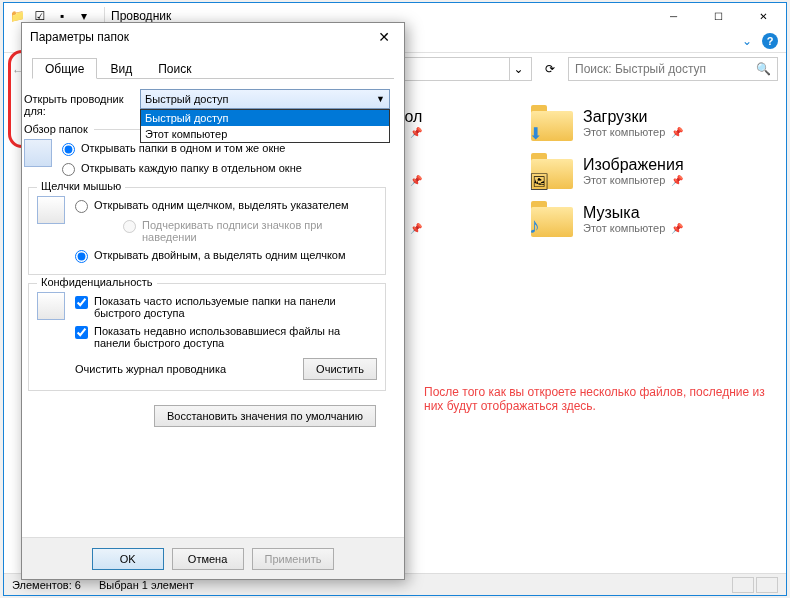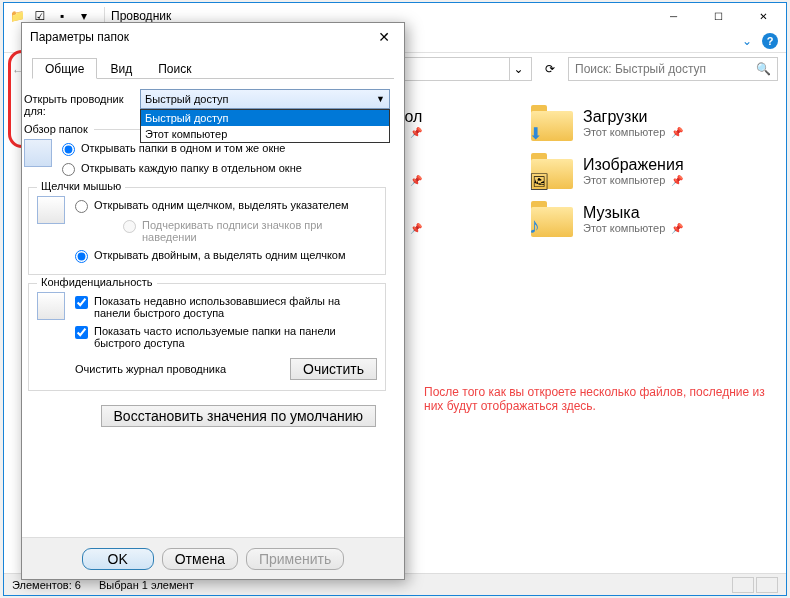--- a/index.html
+++ b/index.html
@@ -82,27 +82,27 @@
 .radio-row, .check-row { display: flex; align-items: flex-start; gap: 6px; padding: 3px 0 3px 32px; }
 .radio-row .rt, .check-row .ct { flex: 1; }
 .radio-row.sub { padding-left: 52px; color: #9a9a9a; }
 .radio-row input, .check-row input { margin-top: 1px; }
 .fs-icon { width: 28px; height: 28px; margin-right: 6px; display: inline-block; vertical-align: top; border: 1px solid #9cb7de; background: linear-gradient(#e8f0fb, #cfe0f5); float: left; }
 .fs-icon.doc { background: linear-gradient(#fff, #e8e8e8); }
 
 .clear-row { display: flex; align-items: center; padding: 6px 0 2px 32px; }
 .clear-row .ct { flex: 1; }
 
-.btn { height: 22px; border: 1px solid #adadad; background: linear-gradient(#f5f5f5, #e6e6e6); padding: 0 12px; font-size: 14px; display: inline-flex; align-items: center; justify-content: center; }
+.btn { height: 22px; border: 1px solid #adadad; background: linear-gradient(#f5f5f5, #e6e6e6); padding: 0 12px; font-size: 11px; display: inline-flex; align-items: center; justify-content: center; }
 .btn.primary { border: 1px solid #2e7fb5; background: linear-gradient(#eaf3fb, #d0e4f5); }
 .btn.disabled { color: #9a9a9a; }
 
 .dialog-restore { text-align: right; padding: 6px 14px; }
 .dialog-buttons { height: 42px; background: #f0f0f0; border-top: 1px solid #ddd; display: flex; align-items: center; justify-content: center; gap: 8px; position: absolute; bottom: 0; left: 0; right: 0; }
-.dialog-buttons .btn { min-width: 72px; border-radius: 9px; }
+.dialog-buttons .btn { min-width: 72px; }
 </style>
 </head>
 <body>
 
 <div class="explorer">
   <div class="titlebar">
     <div class="qat">
       <div class="ti">📁</div>
       <div class="ti">☑</div>
       <div class="ti">▪</div>
@@ -310,25 +310,25 @@
       </div>
     </div>
 
     <div class="fs">
       <div class="fs-legend">Конфиденциальность</div>
       <div style="display:flex;">
         <span class="fs-icon doc"></span>
         <div style="flex:1">
           <div class="check-row" style="padding-left:4px">
             <input type="checkbox" checked="" style="">
-            <span class="ct">Показать недавно использовавшиеся файлы на панели быстрого доступа</span>
+            <span class="ct">Показать часто используемые папки на панели быстрого доступа</span>
           </div>
           <div class="check-row" style="padding-left:4px">
             <input type="checkbox" checked="" style="">
-            <span class="ct">Показать часто используемые папки на панели быстрого доступа</span>
+            <span class="ct">Показать недавно использовавшиеся файлы на панели быстрого доступа</span>
           </div>
           <div class="clear-row" style="padding-left:4px">
             <span class="ct">Очистить журнал проводника</span>
             <span class="btn">Очистить</span>
           </div>
         </div>
       </div>
     </div>
 
     <div class="dialog-restore">

